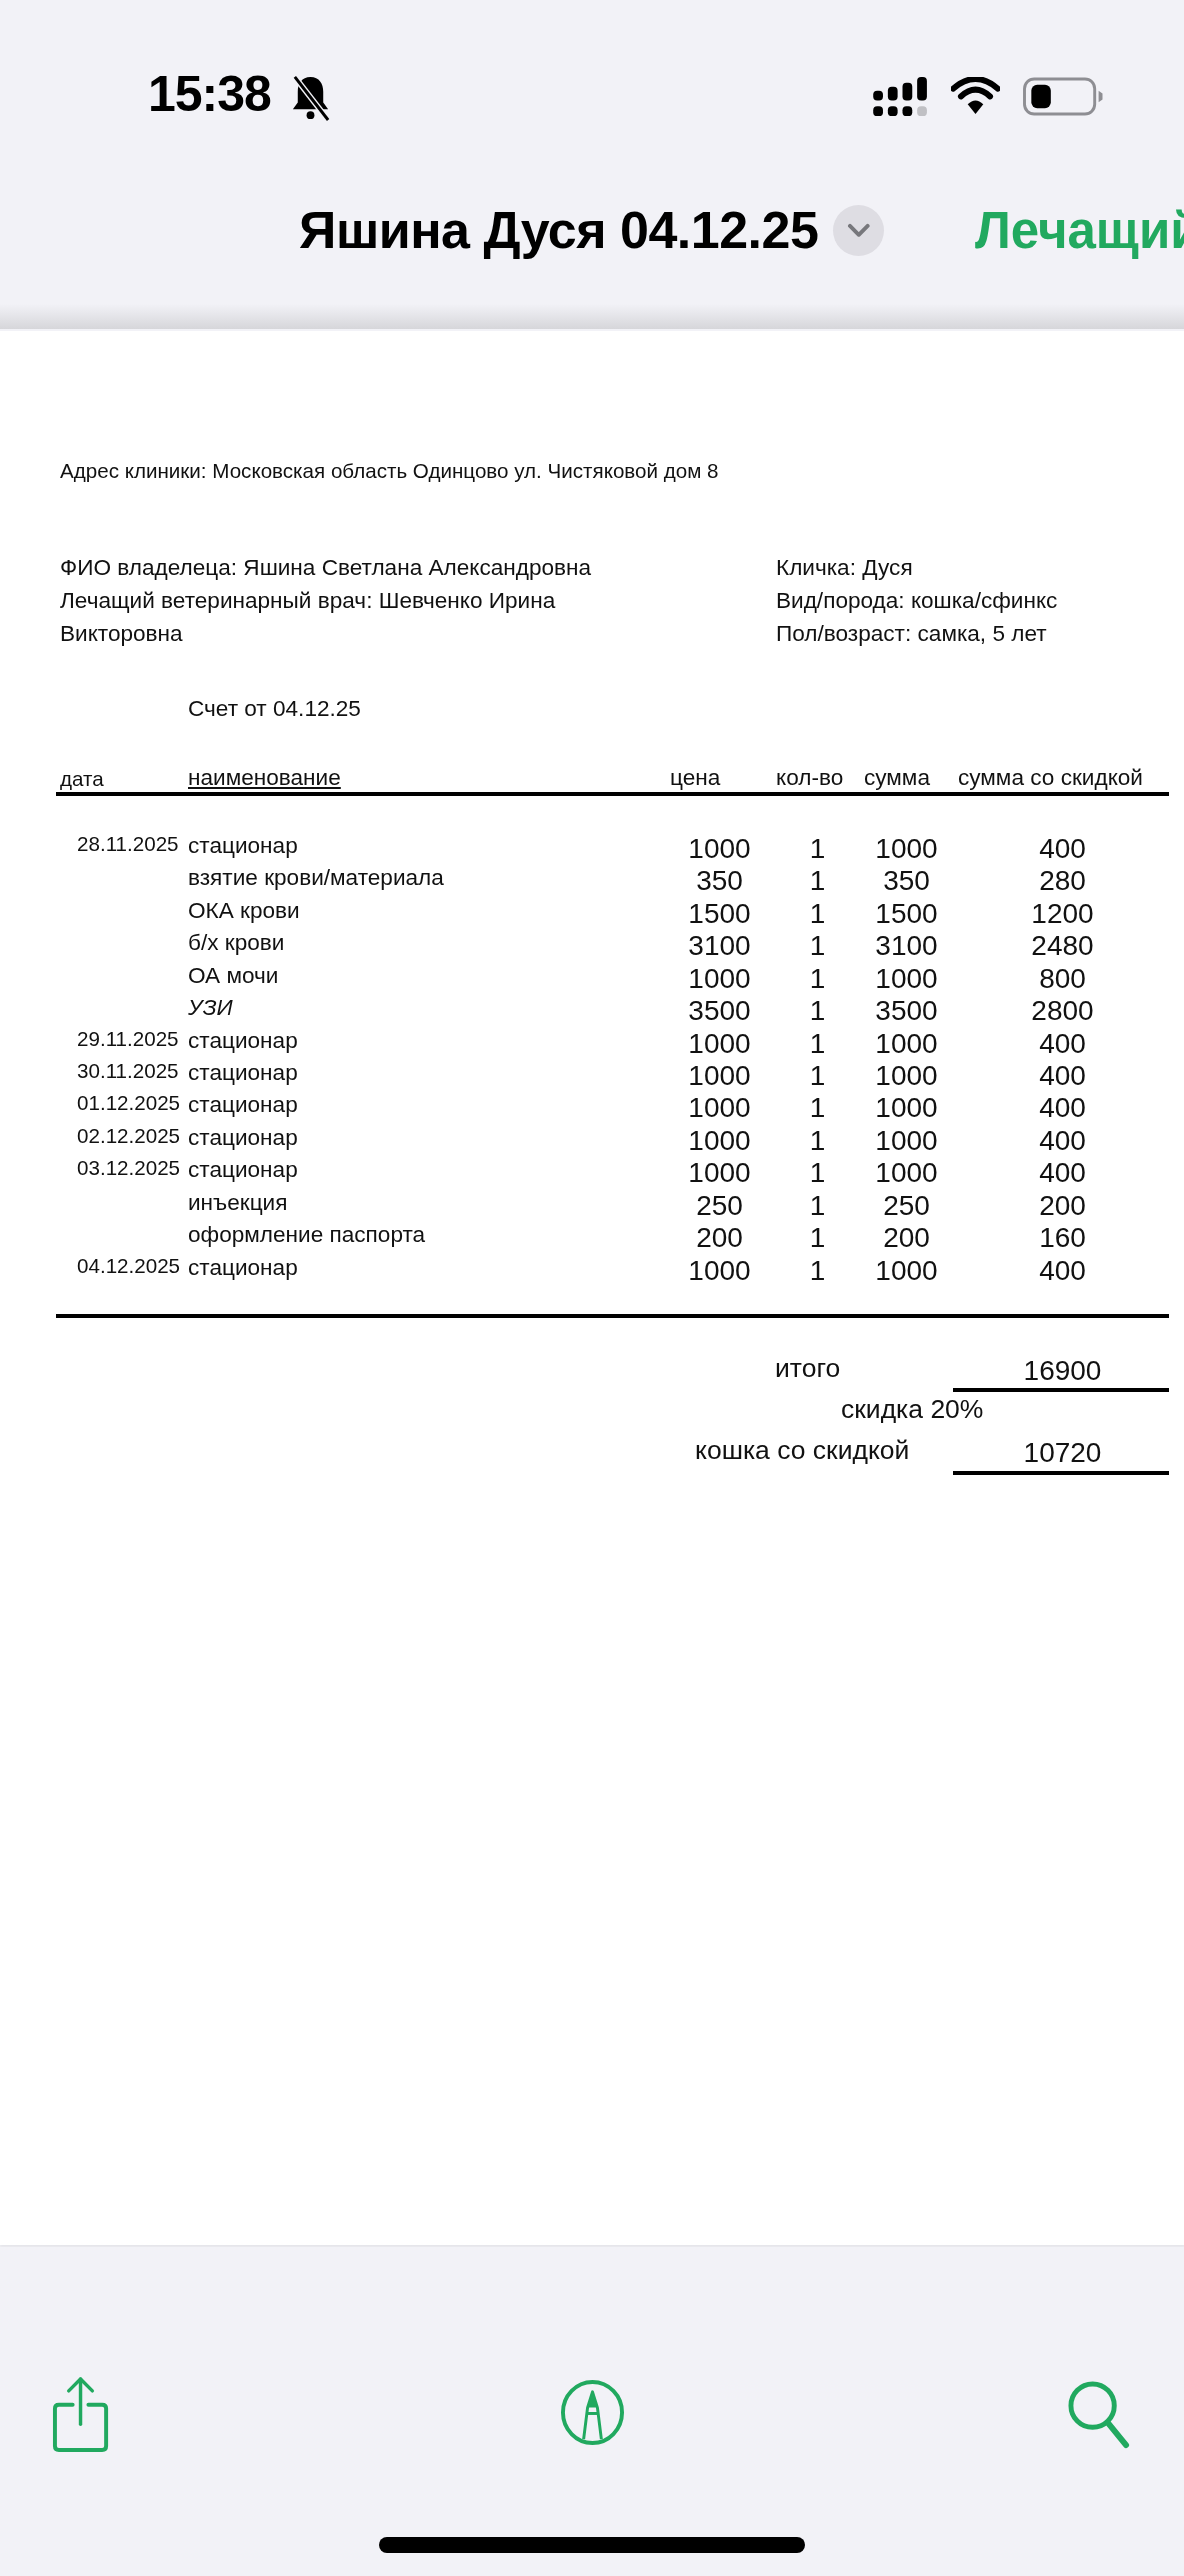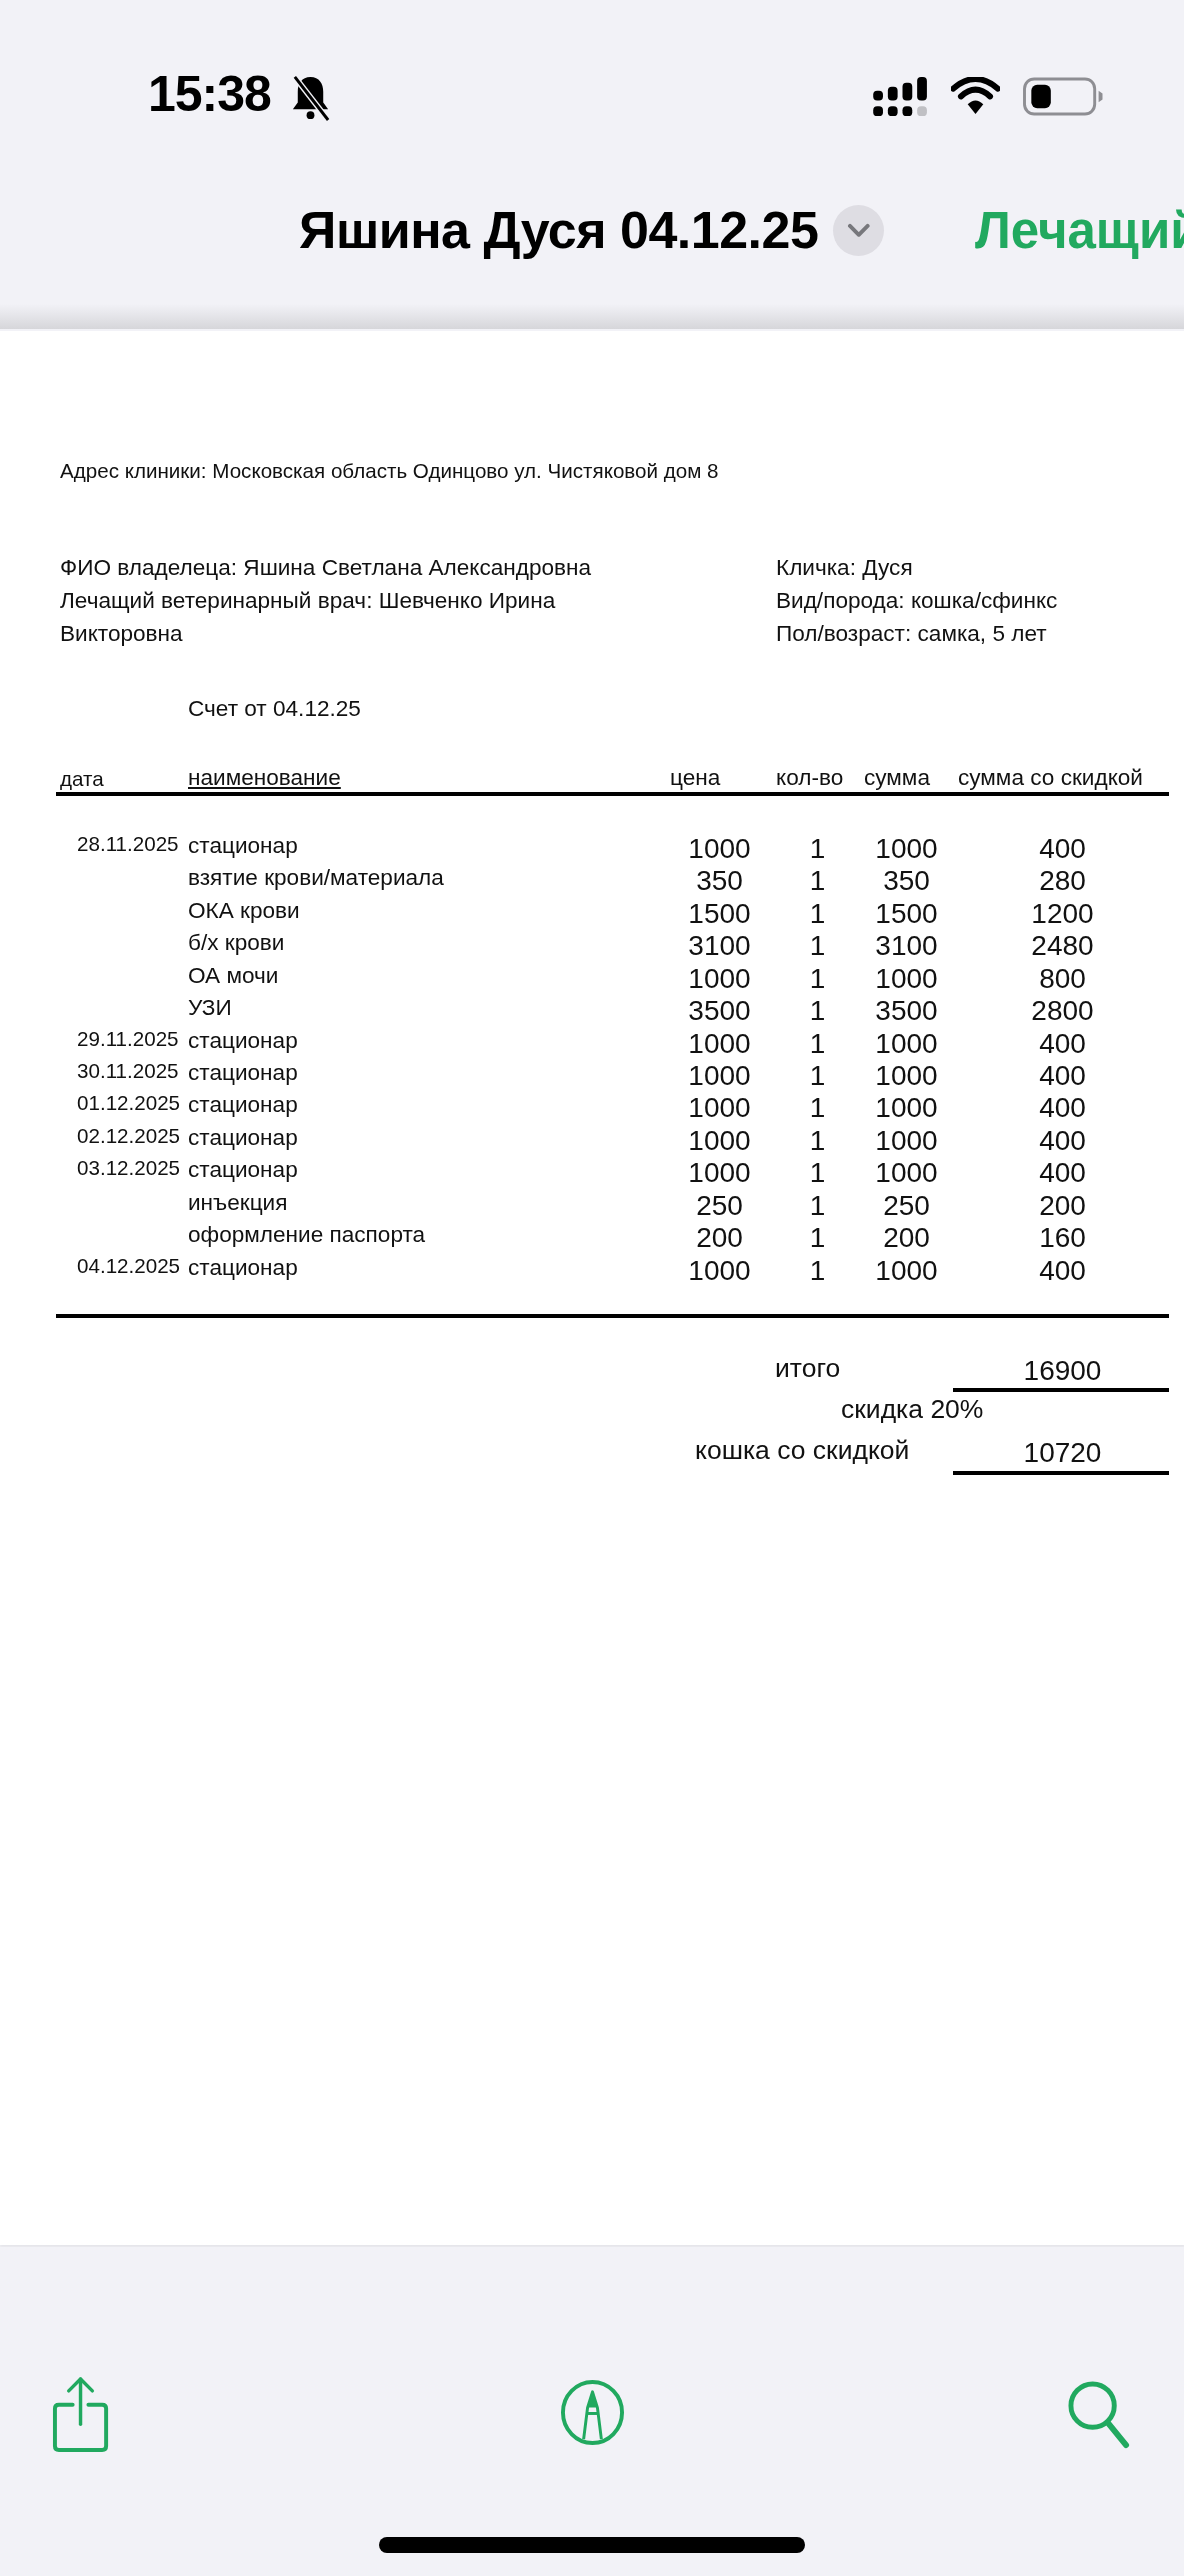--- a/index.html
+++ b/index.html
@@ -167,21 +167,21 @@
     <div>
       <span class="t small" style="left:77px; top:631px;"></span>
       <span class="t norm" style="left:188px; top:632px;">ОА мочи</span>
       <span class="t num" style="left:680px; top:632px; width:79px;">1000</span>
       <span class="t num" style="left:798px; top:632px; width:39px;">1</span>
       <span class="t num" style="left:867px; top:632px; width:79px;">1000</span>
       <span class="t num" style="left:1023px; top:632px; width:79px;">800</span>
     </div>
     <div>
       <span class="t small" style="left:77px; top:663px;"></span>
-      <span class="t norm" style="left:188px; top:664px;">УЗИ</span>
+      <span class="t norm" style="left:188px; top:664px;font-style:italic;">УЗИ</span>
       <span class="t num" style="left:680px; top:664px; width:79px;">3500</span>
       <span class="t num" style="left:798px; top:664px; width:39px;">1</span>
       <span class="t num" style="left:867px; top:664px; width:79px;">3500</span>
       <span class="t num" style="left:1023px; top:664px; width:79px;">2800</span>
     </div>
     <div>
       <span class="t small" style="left:77px; top:696px;">29.11.2025</span>
       <span class="t norm" style="left:188px; top:697px;">стационар</span>
       <span class="t num" style="left:680px; top:697px; width:79px;">1000</span>
       <span class="t num" style="left:798px; top:697px; width:39px;">1</span>

